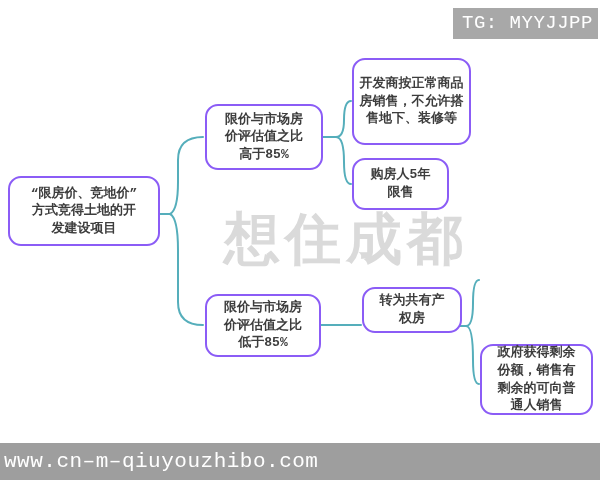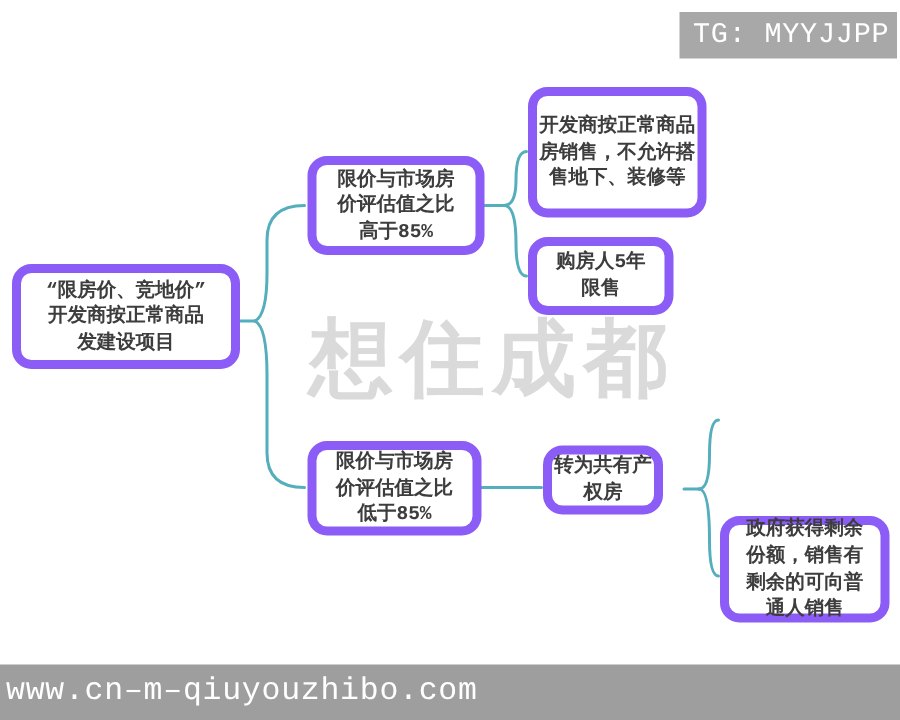--- a/index.html
+++ b/index.html
@@ -23,21 +23,21 @@
     line-height: 31px;
     padding-left: 9px;
     letter-spacing: 0.5px;
     z-index: 6;
   }
   
   .wm-center {
     position: absolute;
     left: 188px; top: 202px;
     width: 280px;
-    text-align: center;
+    text-align: right;
     font-size: 56px;
     font-weight: bold;
     color: #dadada;
     letter-spacing: 5px;
     white-space: nowrap;
     z-index: 1;
     user-select: none;
   }
   
   .wm-credit {
@@ -54,39 +54,39 @@
   
   .connectors {
     position: absolute;
     left: 0; top: 0;
     z-index: 2;
   }
   
   .node {
     position: absolute;
     background: #ffffff;
-    border: 6px solid #8b5cf6;
+    border: 2px solid #8b5cf6;
     border-radius: 13px;
     display: flex;
     align-items: center;
     justify-content: center;
     text-align: center;
     color: #3d3d3d;
     font-size: 13px;
     font-weight: 700;
     line-height: 1.35;
     white-space: pre-line;
     z-index: 3;
   }
   .node-root        { left: 8px;   top: 176px; width: 152px; height: 70px; }
   .node-above85     { left: 205px; top: 104px; width: 118px; height: 66px; }
   .node-dev         { left: 352px; top: 58px;  width: 119px; height: 87px; }
   .node-fiveyear    { left: 352px; top: 158px; width: 97px;  height: 52px; }
   .node-below85     { left: 205px; top: 294px; width: 116px; height: 63px; }
-  .node-coop        { left: 362px; top: 297px; width: 80px;  height: 46px; }
+  .node-coop        { left: 362px; top: 287px; width: 100px;  height: 46px; }
   .node-buyer       { left: 480px; top: 240px; width: 113px; height: 81px; }
   .node-gov         { left: 480px; top: 344px; width: 113px; height: 71px; }
   
   .footer-bar {
     position: absolute;
     left: 0; bottom: 0;
     width: 600px; height: 37px;
     background: #9e9e9e;
     color: #ffffff;
     font-size: 21px;
@@ -118,21 +118,21 @@
 
       <path d="M321,325 L361,325"></path>
 
       <path d="M456,326 L466,326"></path>
       <path d="M466,326 Q473,326 473,303 Q473,280 479,280"></path>
       <path d="M466,326 Q473,326 473,360 Q473,384 479,384"></path>
     </g>
   </svg>
 
   <div class="node node-root">“限房价、竞地价”
-开发商按正常商品
+方式竞得土地的开
 发建设项目</div>
 
   <div class="node node-above85">限价与市场房
 价评估值之比
 高于85%</div>
 
   <div class="node node-dev">开发商按正常商品
 房销售，不允许搭
 售地下、装修等</div>
 

